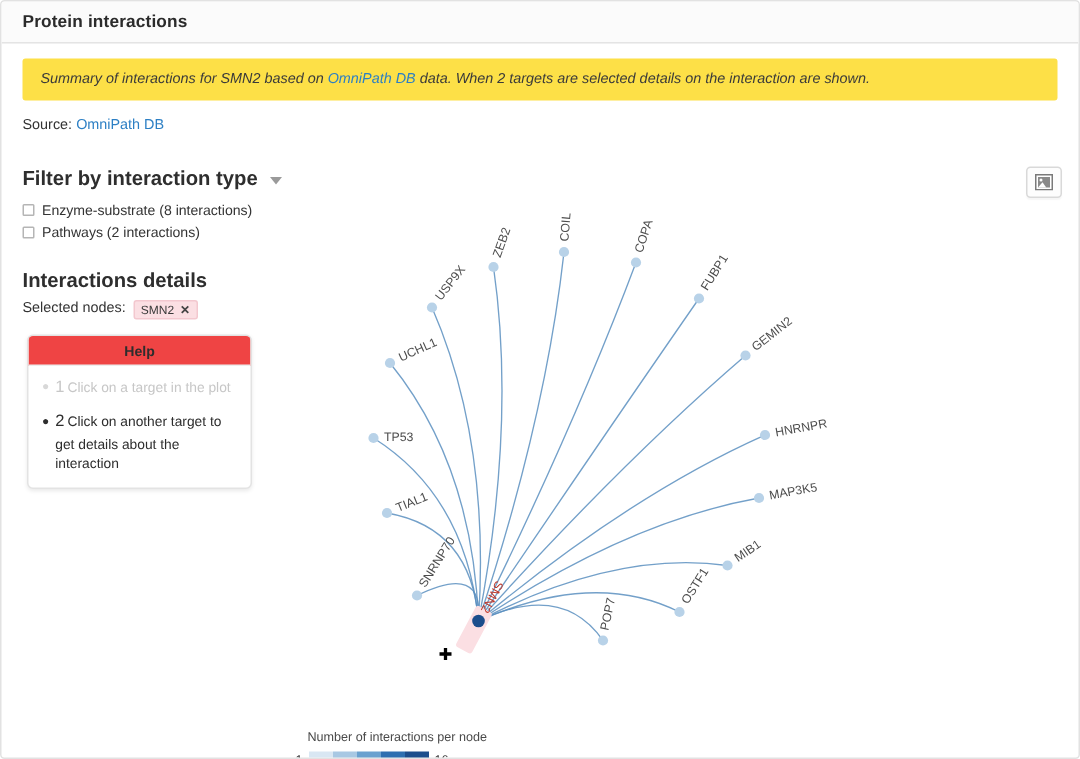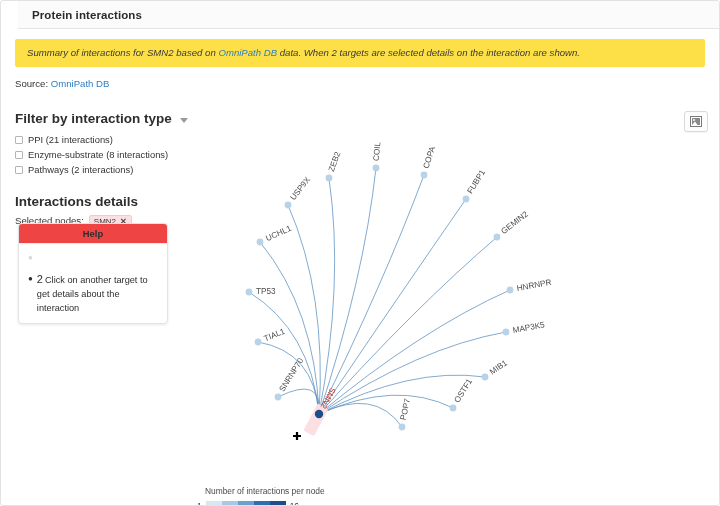--- a/index.html
+++ b/index.html
@@ -21,21 +21,20 @@
   }
 
   
   .panel-header {
     height: 28px;
     border-bottom: 1px solid #e4e4e4;
     background: #fbfbfb;
     display: flex;
     align-items: center;
     padding: 0 14px;
-    margin-left: 17px;
   }
   .panel-header .title {
     font-size: 11.5px;
     color: #2b2b2b;
     font-weight: bold;
     letter-spacing: .1px;
   }
 
   
   .panel-body {
@@ -263,24 +262,20 @@
 
     <div class="left-col">
 
       <div class="section-head">
         <span>Filter by interaction type</span>
         <span class="caret"></span>
       </div>
 
       <div class="check-row">
         <span class="cbx"></span>
-        <span>PPI (21 interactions)</span>
-      </div>
-      <div class="check-row">
-        <span class="cbx"></span>
         <span>Enzyme-substrate (8 interactions)</span>
       </div>
       <div class="check-row">
         <span class="cbx"></span>
         <span>Pathways (2 interactions)</span>
       </div>
 
       <div class="section-head2">Interactions details</div>
 
       <div class="sel-nodes-row">
@@ -290,20 +285,21 @@
           <span class="x">✕</span>
         </span>
       </div>
     </div>
 
     <div class="help-box">
       <div class="help-title">Help</div>
       <div class="help-list">
         <div class="help-step done">
           <span class="bullet">●</span>
+          <span><span class="num">1</span><span>Click on a target in the plot</span></span>
         </div>
         <div class="help-step">
           <span class="bullet">●</span>
           <span><span class="num">2</span><span>Click on another target to get details about the interaction</span></span>
         </div>
       </div>
     </div>
 
     <div class="img-btn">
       <svg width="12" height="11" viewBox="0 0 12 11">

